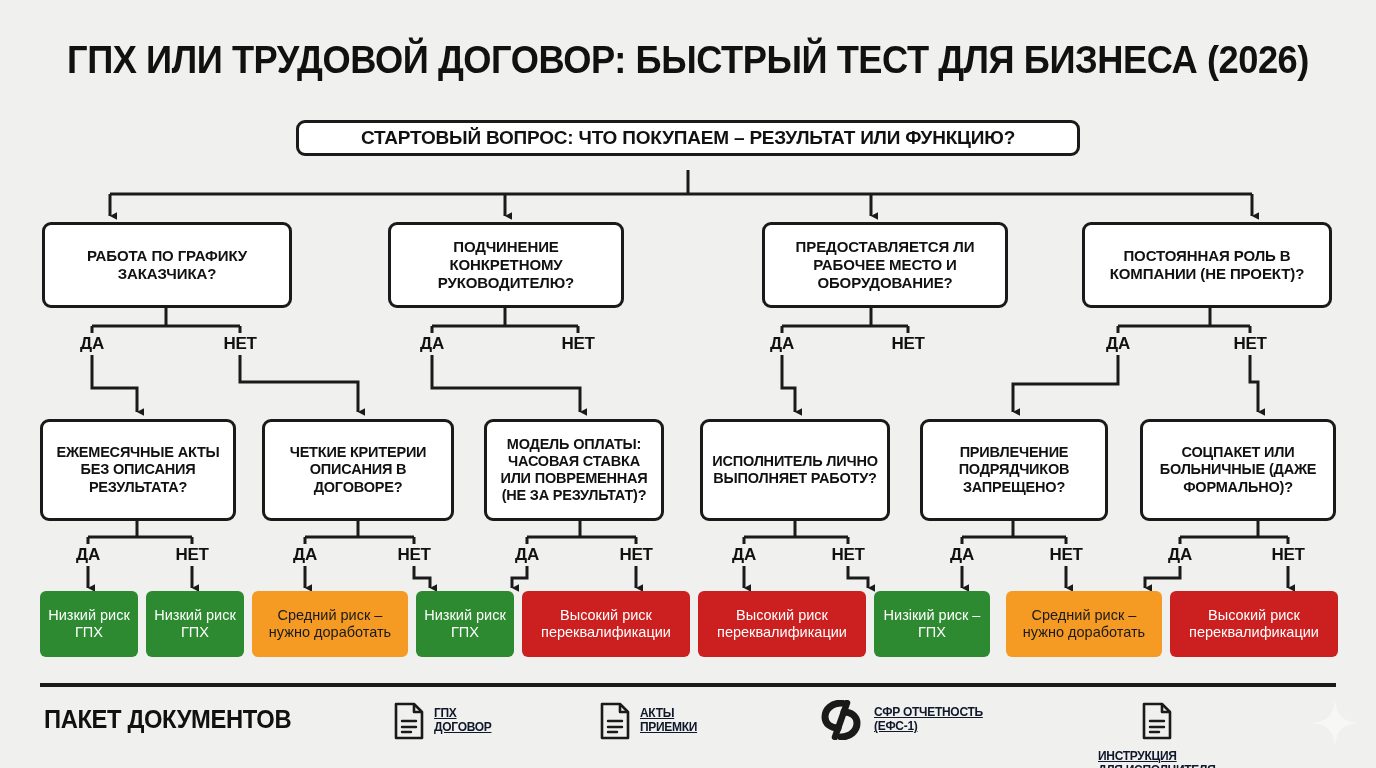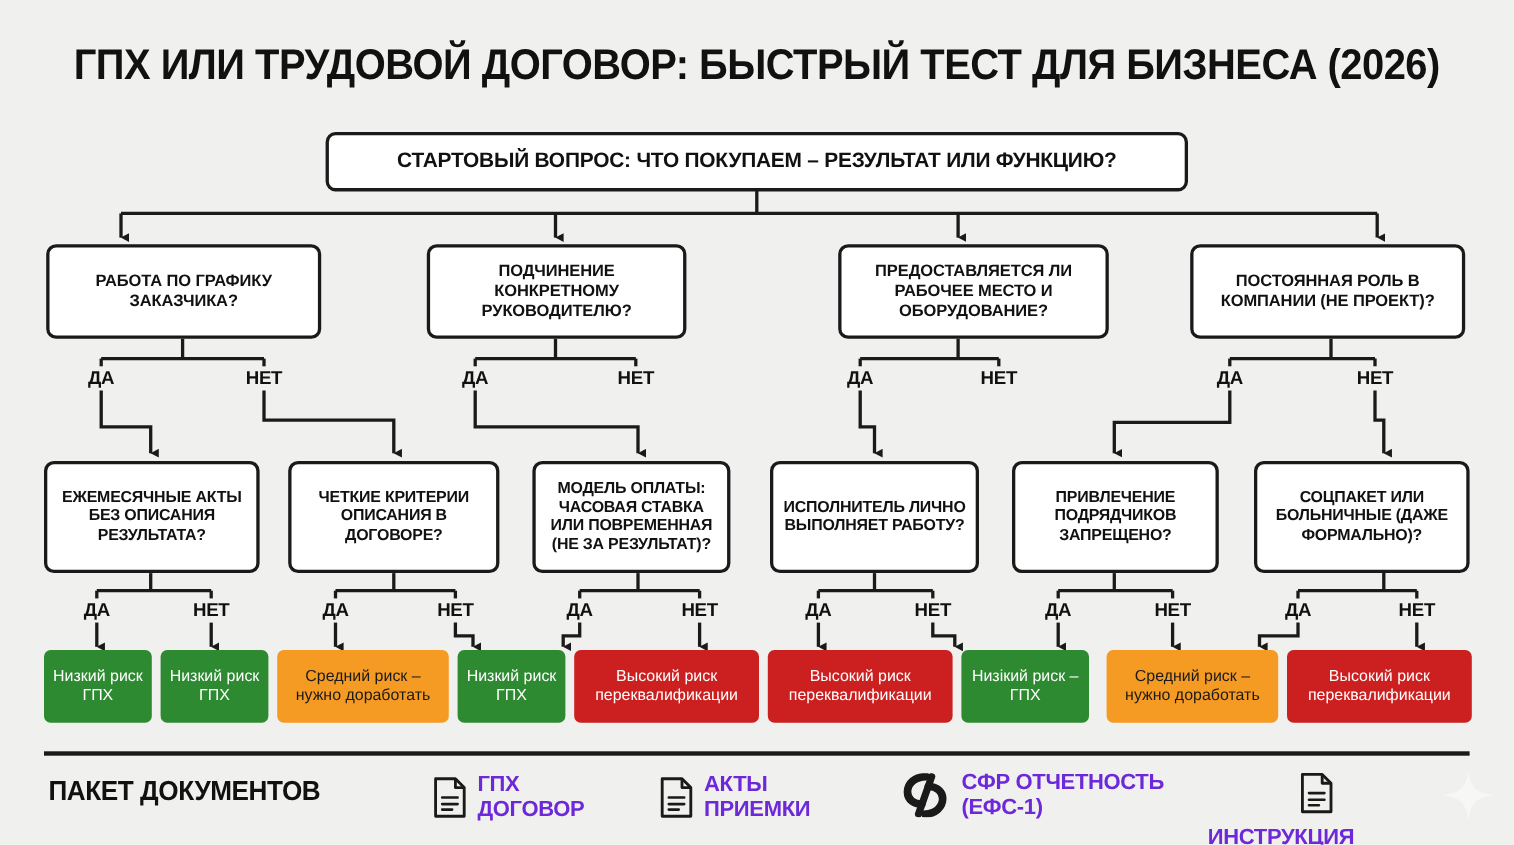--- a/index.html
+++ b/index.html
@@ -78,22 +78,22 @@
   }
   .footer-title {
     position: absolute; left: 44px; top: 705px;
     font-weight: bold; font-size: 25px; color: #111111;
     letter-spacing: -0.4px; white-space: nowrap;
     transform: scaleX(0.95); transform-origin: left center;
   }
   .doc-item { position: absolute; display: flex; align-items: center; gap: 10px; }
   .doc-icon { width: 30px; height: 38px; flex: 0 0 auto; }
   .doc-label {
-    font-weight: bold; font-size: 20px; color: #6d28d9;
-    line-height: 1.15; letter-spacing: -0.3px; white-space: nowrap;
+    font-weight: bold; font-size: 12px; color: #0f172a;
+    line-height: 1.15; letter-spacing: -0.3px; white-space: nowrap; text-decoration: underline;
   }
   .sparkle { position: absolute; right: 18px; top: 700px; width: 46px; height: 46px; opacity: 0.55; }
 </style>
 </head>
 <body>
 
 <div id="root">
 
   <div class="title">ГПХ ИЛИ ТРУДОВОЙ ДОГОВОР: БЫСТРЫЙ ТЕСТ ДЛЯ БИЗНЕСА (2026)</div>
 
@@ -181,21 +181,21 @@
 
       <path d="M1258,521 L1258,537"></path>
       <path d="M1180,537 L1288,537"></path>
       <path d="M1180,537 L1180,544"></path>
       <path d="M1288,537 L1288,544"></path>
       <path d="M1180,566 L1180,578 L1145,578 L1145,588" marker-end="url(#arr)"></path>
       <path d="M1288,566 L1288,588" marker-end="url(#arr)"></path>
     </g>
   </svg>
 
-  <div class="qbox start" style="left:296px; top:120px; width:784px; height:54px;">
+  <div class="qbox start" style="left:296px; top:120px; width:784px; height:36px;">
     <span>СТАРТОВЫЙ ВОПРОС: ЧТО ПОКУПАЕМ – РЕЗУЛЬТАТ ИЛИ ФУНКЦИЮ?</span>
   </div>
 
   <div class="qbox lvl1" style="left:42px; top:222px; width:250px; height:86px;align-items:center;">
     <span>РАБОТА ПО ГРАФИКУ ЗАКАЗЧИКА?</span>
   </div>
   <div class="qbox lvl1" style="left:388px; top:222px; width:236px; height:86px;">
     <span>ПОДЧИНЕНИЕ КОНКРЕТНОМУ РУКОВОДИТЕЛЮ?</span>
   </div>
   <div class="qbox lvl1" style="left:730px; top:222px; width:246px; height:86px;margin-left:32px;">

